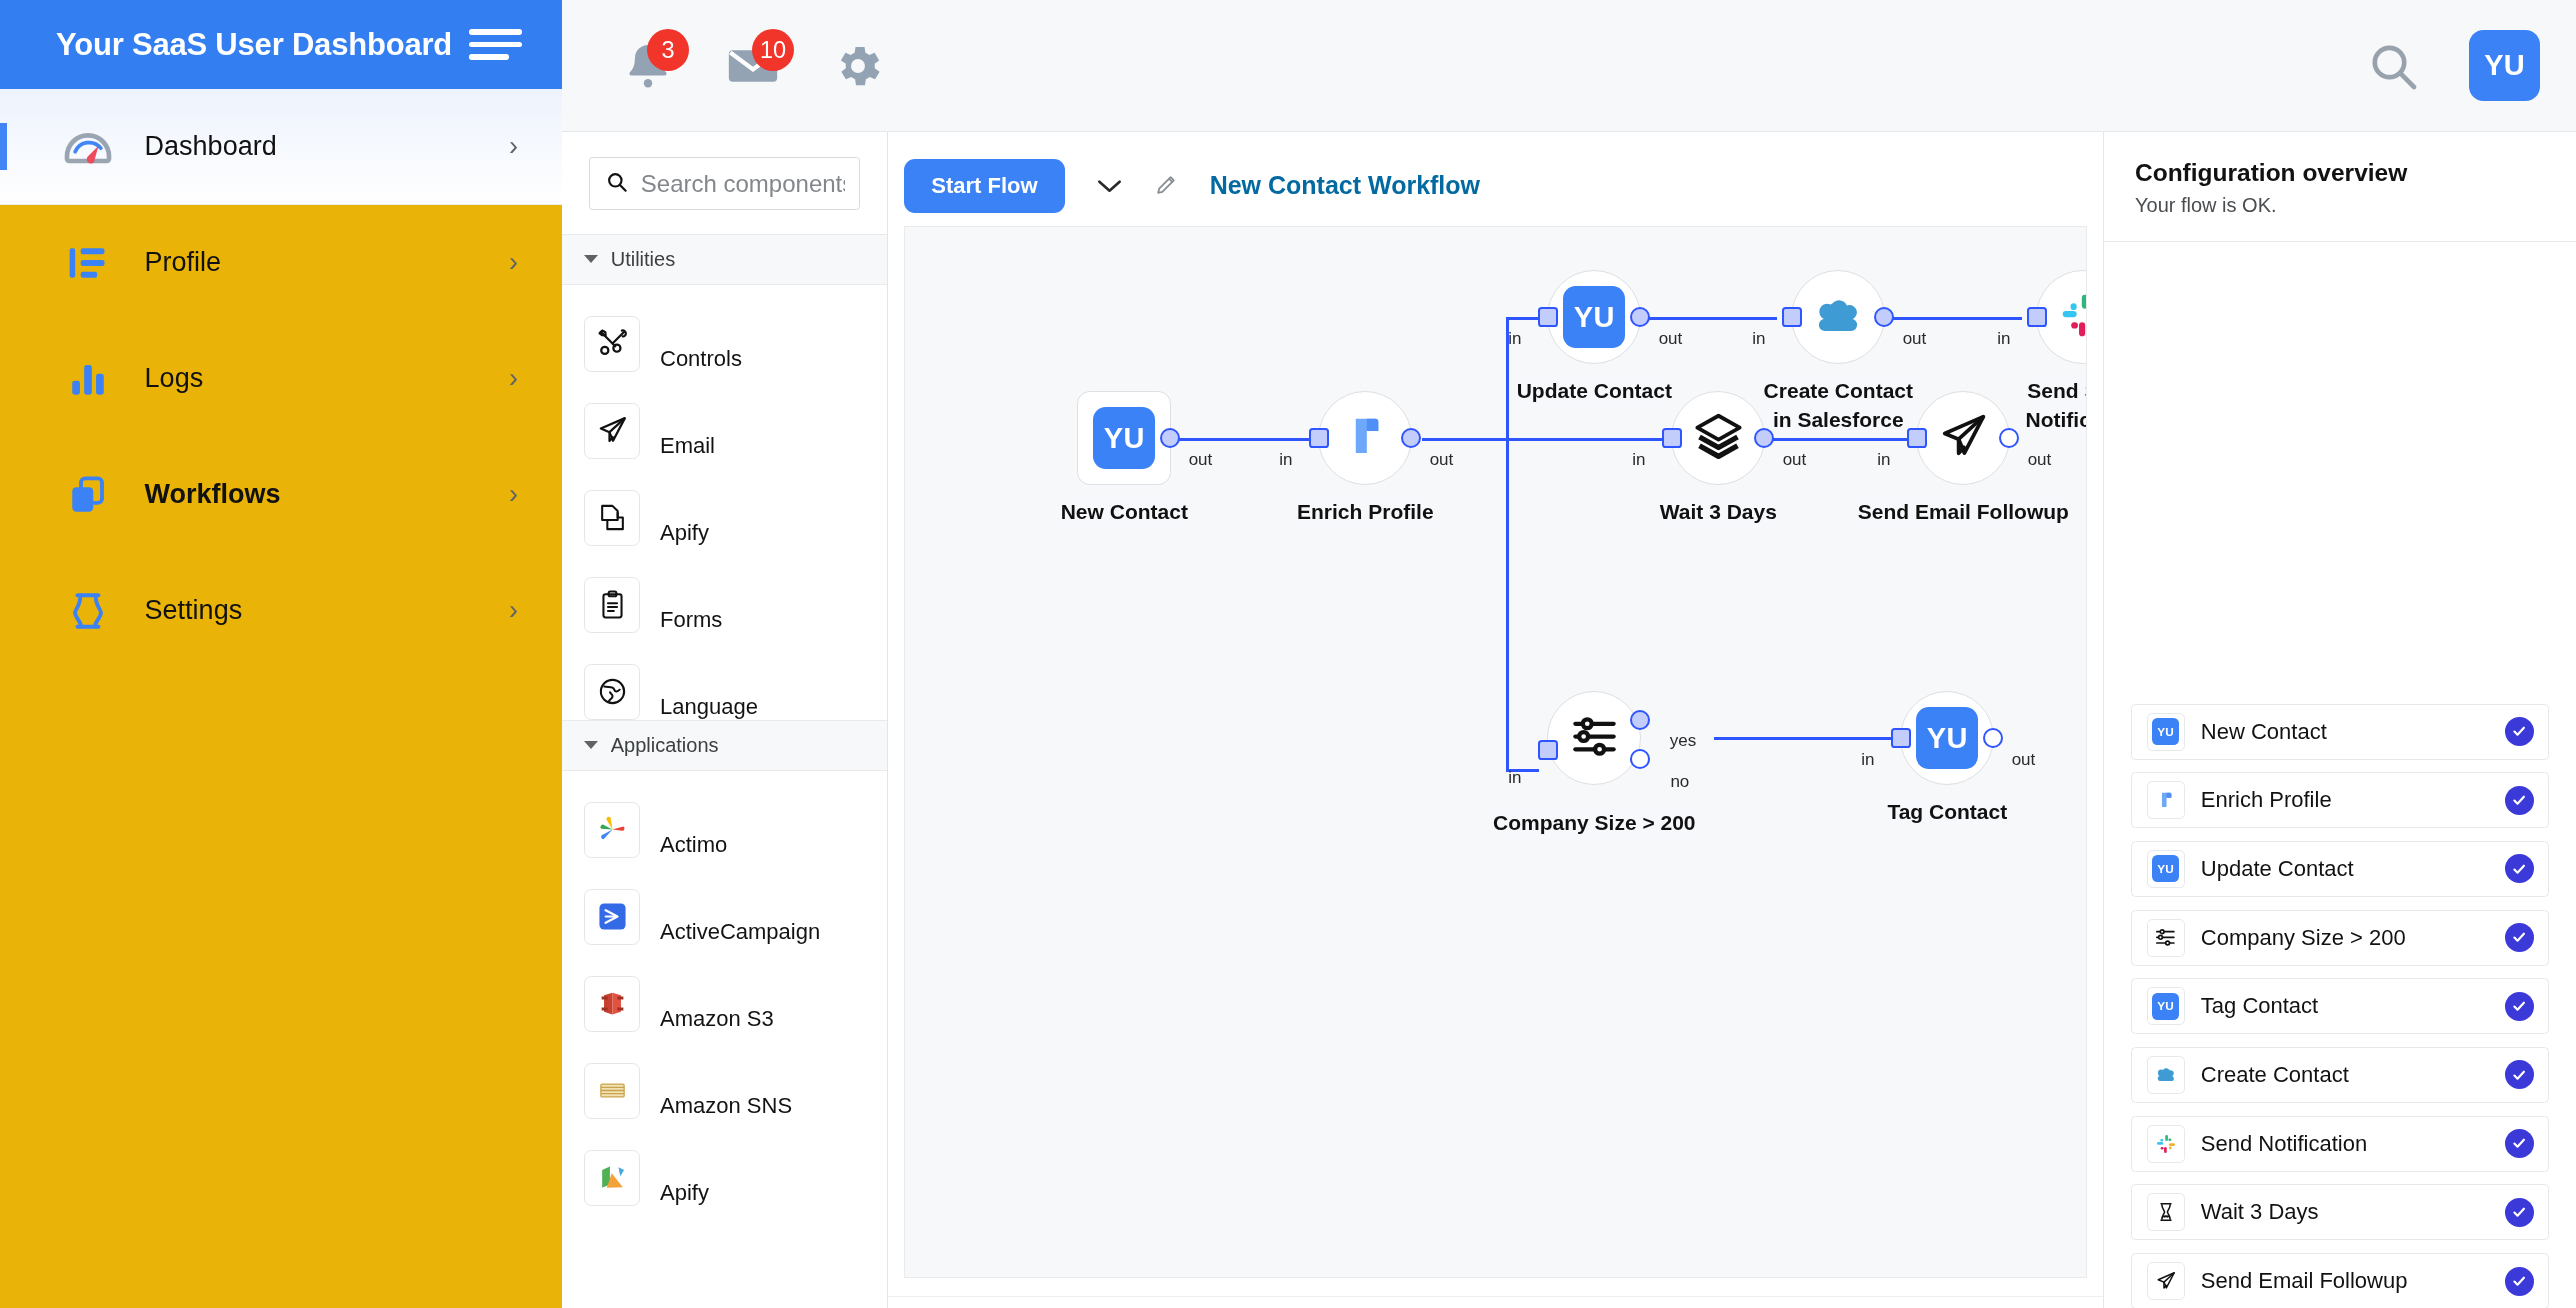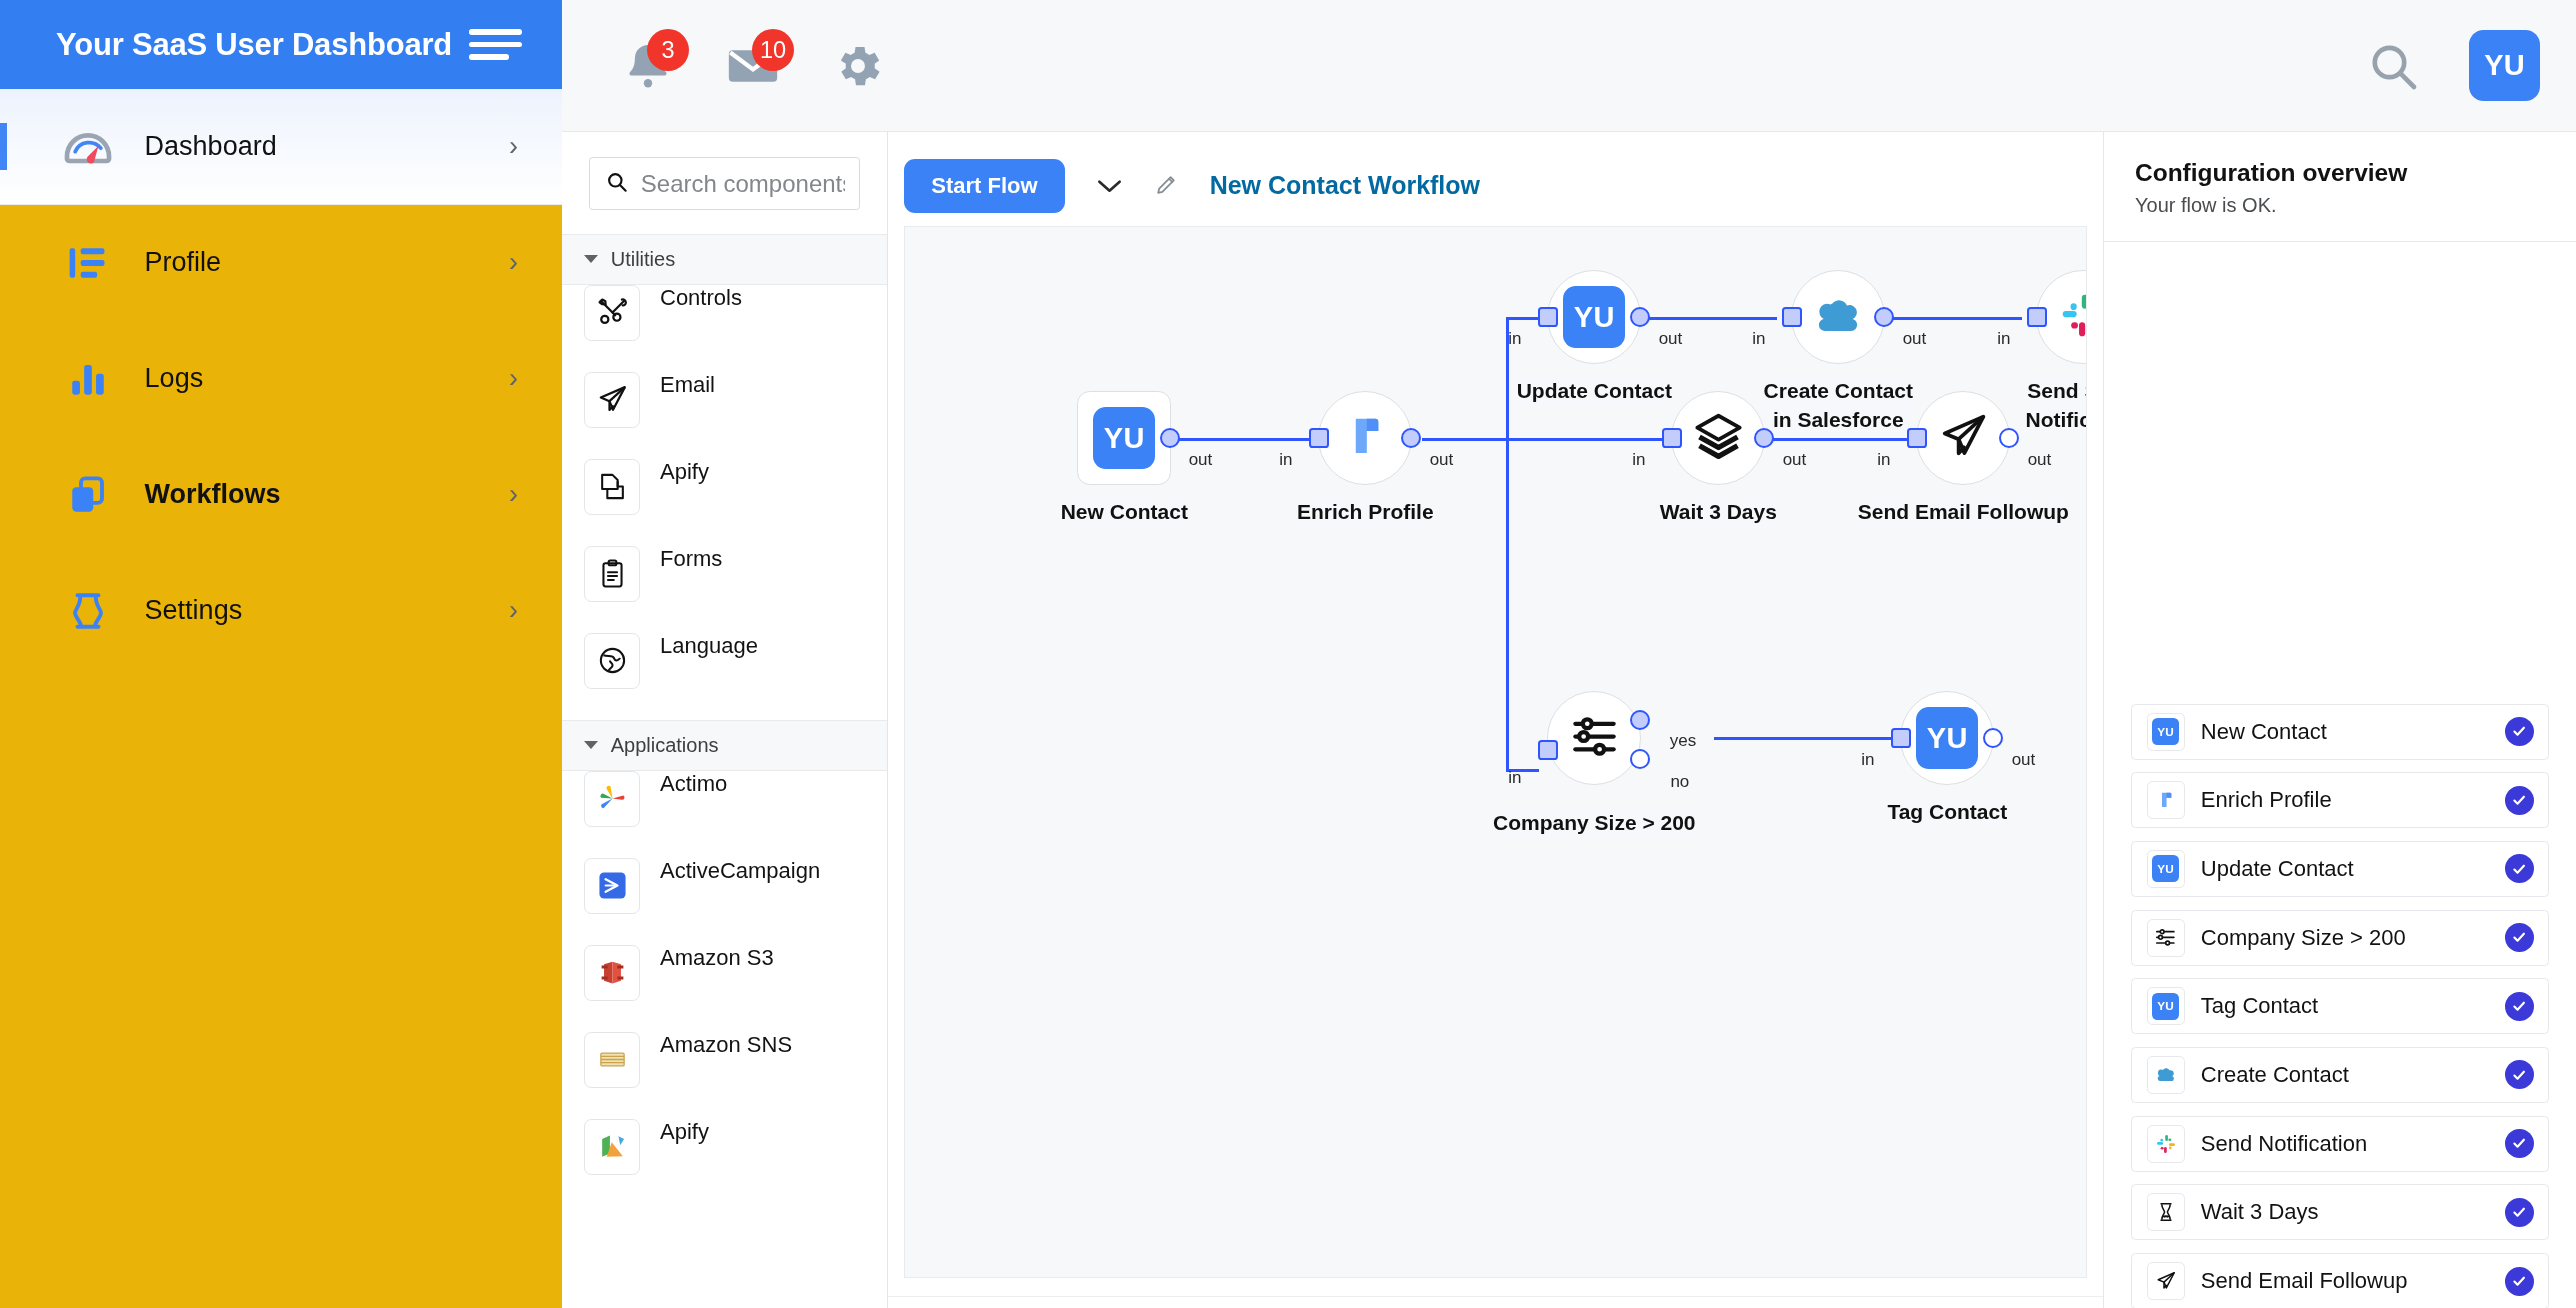--- a/index.html
+++ b/index.html
@@ -107,21 +107,21 @@
   }
   .searchbox input::placeholder { color:#83878c; }
   .pal-group {
     background: #f7f8f9; border-top: 0.9px solid #e8eaec; border-bottom: 0.9px solid #e8eaec;
     height: 51px; display:flex; align-items:center; gap: 12.7px;
     padding: 0 22px; font-size: 20px; color:#3c4043; cursor:pointer;
   }
   .caret { width:0;height:0;border-left:7.3px solid transparent;border-right:7.3px solid transparent;border-top:8.2px solid #5f6368; }
   .pal-list { }
   .pal-item {
-    height: 87px; display:flex; align-items:flex-start; gap: 20px;
+    height: 87px; display:flex; align-items:flex-end; gap: 20px;
     padding: 0 22px; cursor:pointer;
   }
   .pal-ico {
     width: 56px; height: 56px; flex:0 0 56px; border:0.9px solid #e3e5e8;
     border-radius: 7.3px; background:#fff;
     display:flex; align-items:center; justify-content:center;
   }
   .pal-name { font-size: 22px; color:#131314; white-space:nowrap; }
 
   

